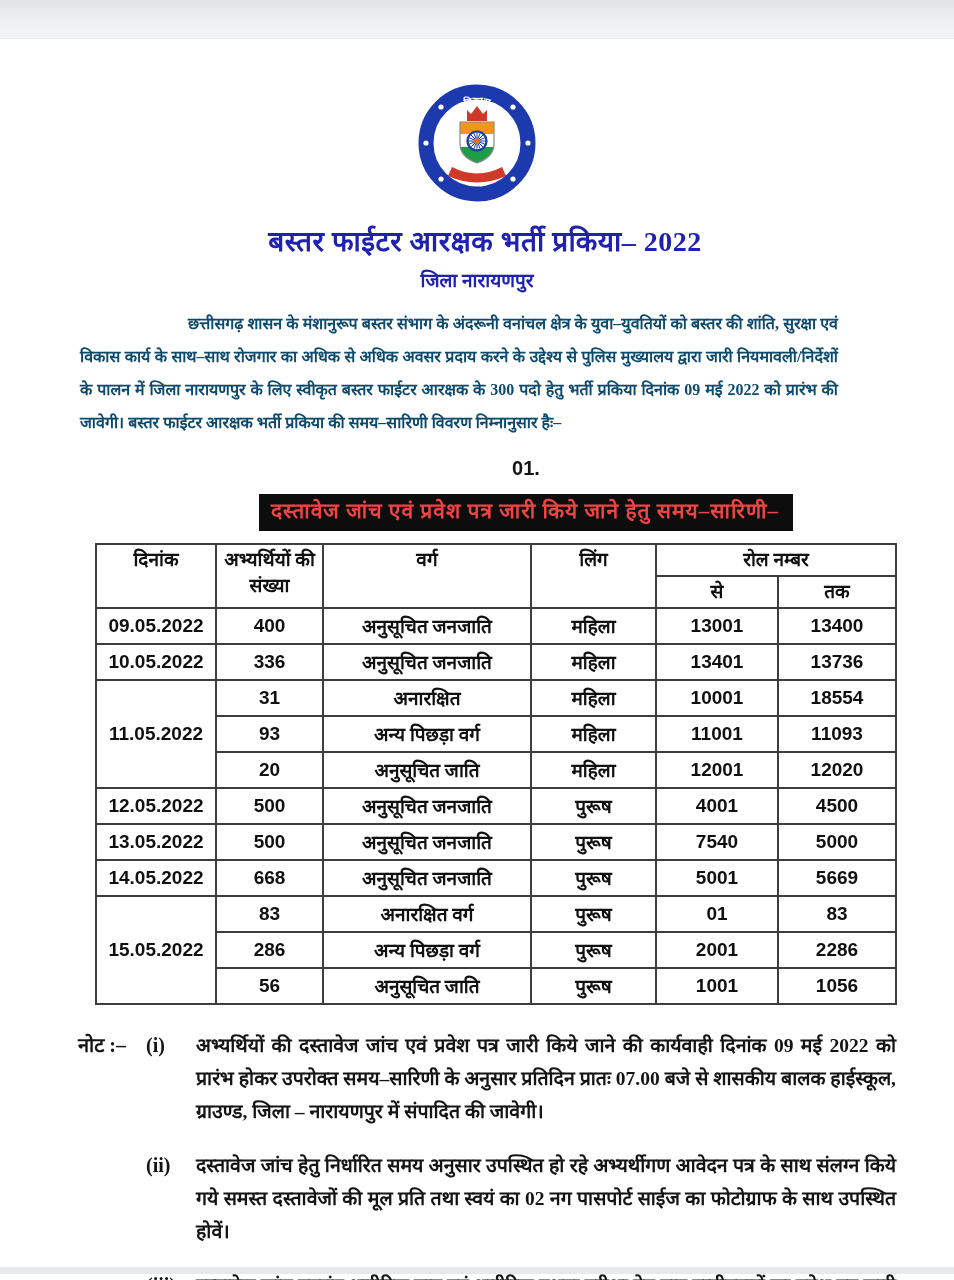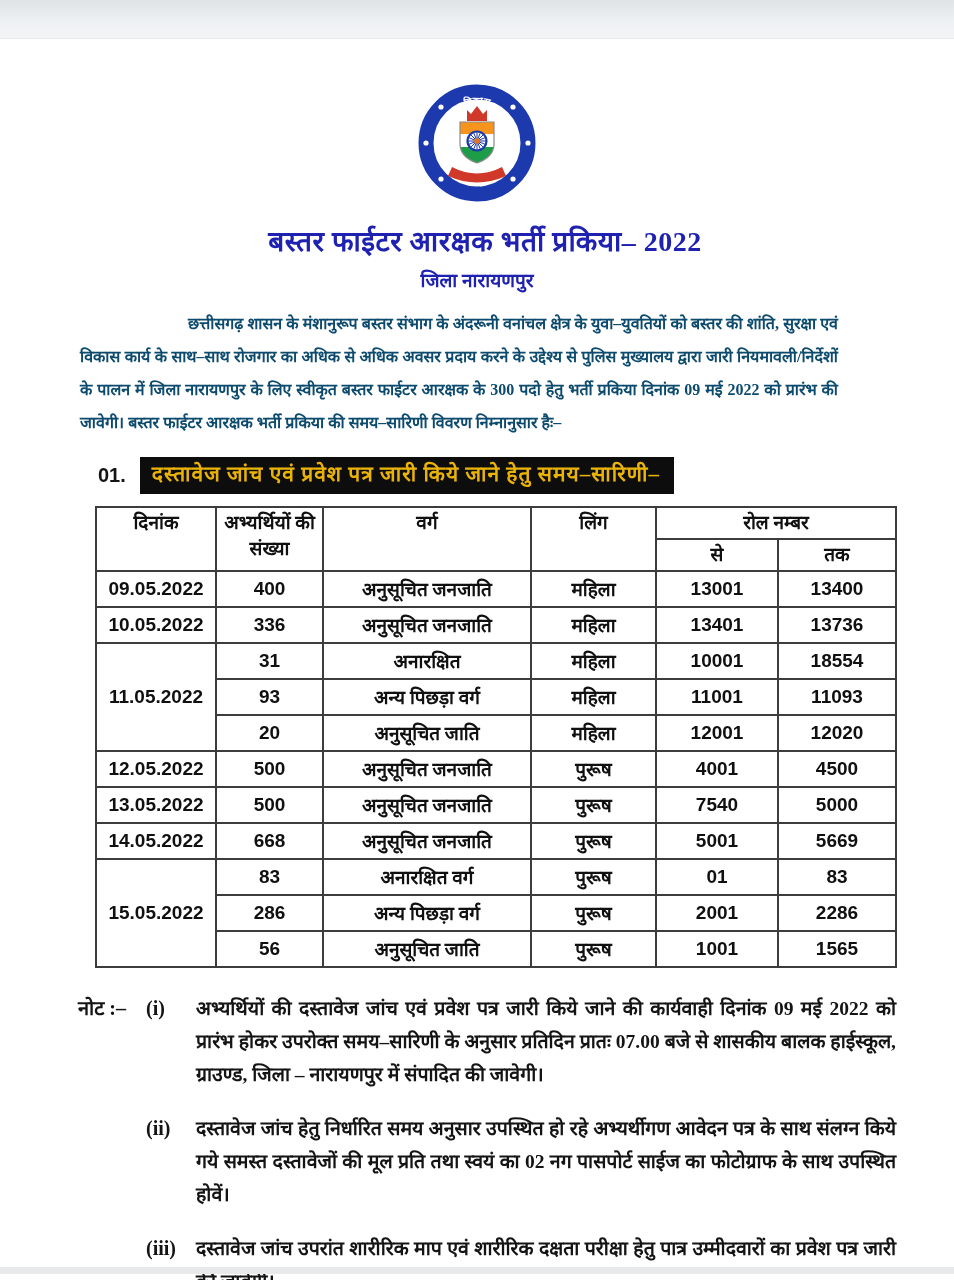--- a/index.html
+++ b/index.html
@@ -51,30 +51,31 @@
     text-justify:inter-word;
     text-indent:108px;
     font-weight:600;
     color:#0c4a6e;
   }
   .section-heading{
     margin:18px 0 0 98px;
     display:flex;
     align-items:center;
     gap:14px;
+    flex-direction:column;
   }
   .section-number{
     font-family:"Liberation Sans", sans-serif;
     font-size:20px;
     font-weight:bold;
     color:#141414;
   }
   .section-title{
     background:#0d0d0d;
-    color:#eab308;
+    color:#ef4444;
     font-size:21px;
     font-weight:bold;
     padding:4px 14px 7px 12px;
     letter-spacing:1px;
     line-height:26px;
   }
   table.schedule{
     margin:12px 0 0 95px;
     width:800px;
     border-collapse:collapse;
@@ -294,21 +295,21 @@
         <td>अन्य पिछड़ा वर्ग</td>
         <td>पुरूष</td>
         <td class="num">2001</td>
         <td class="num">2286</td>
       </tr>
       <tr>
         <td class="num">56</td>
         <td>अनुसूचित जाति</td>
         <td>पुरूष</td>
         <td class="num">1001</td>
-        <td class="num">1565</td>
+        <td class="num">1056</td>
       </tr>
     </tbody>
   </table>
 
   <div class="notes">
     <div class="note-row">
       <span class="note-label">नोट :–</span>
       <span class="note-marker">(i)</span>
       <span class="note-text">अभ्यर्थियों की दस्तावेज जांच एवं प्रवेश पत्र जारी किये जाने की कार्यवाही दिनांक 09 मई 2022 को प्रारंभ होकर उपरोक्त समय–सारिणी के अनुसार प्रतिदिन प्रातः 07.00 बजे से शासकीय बालक हाईस्कूल, ग्राउण्ड, जिला – नारायणपुर में संपादित की जावेगी।</span>
     </div>

